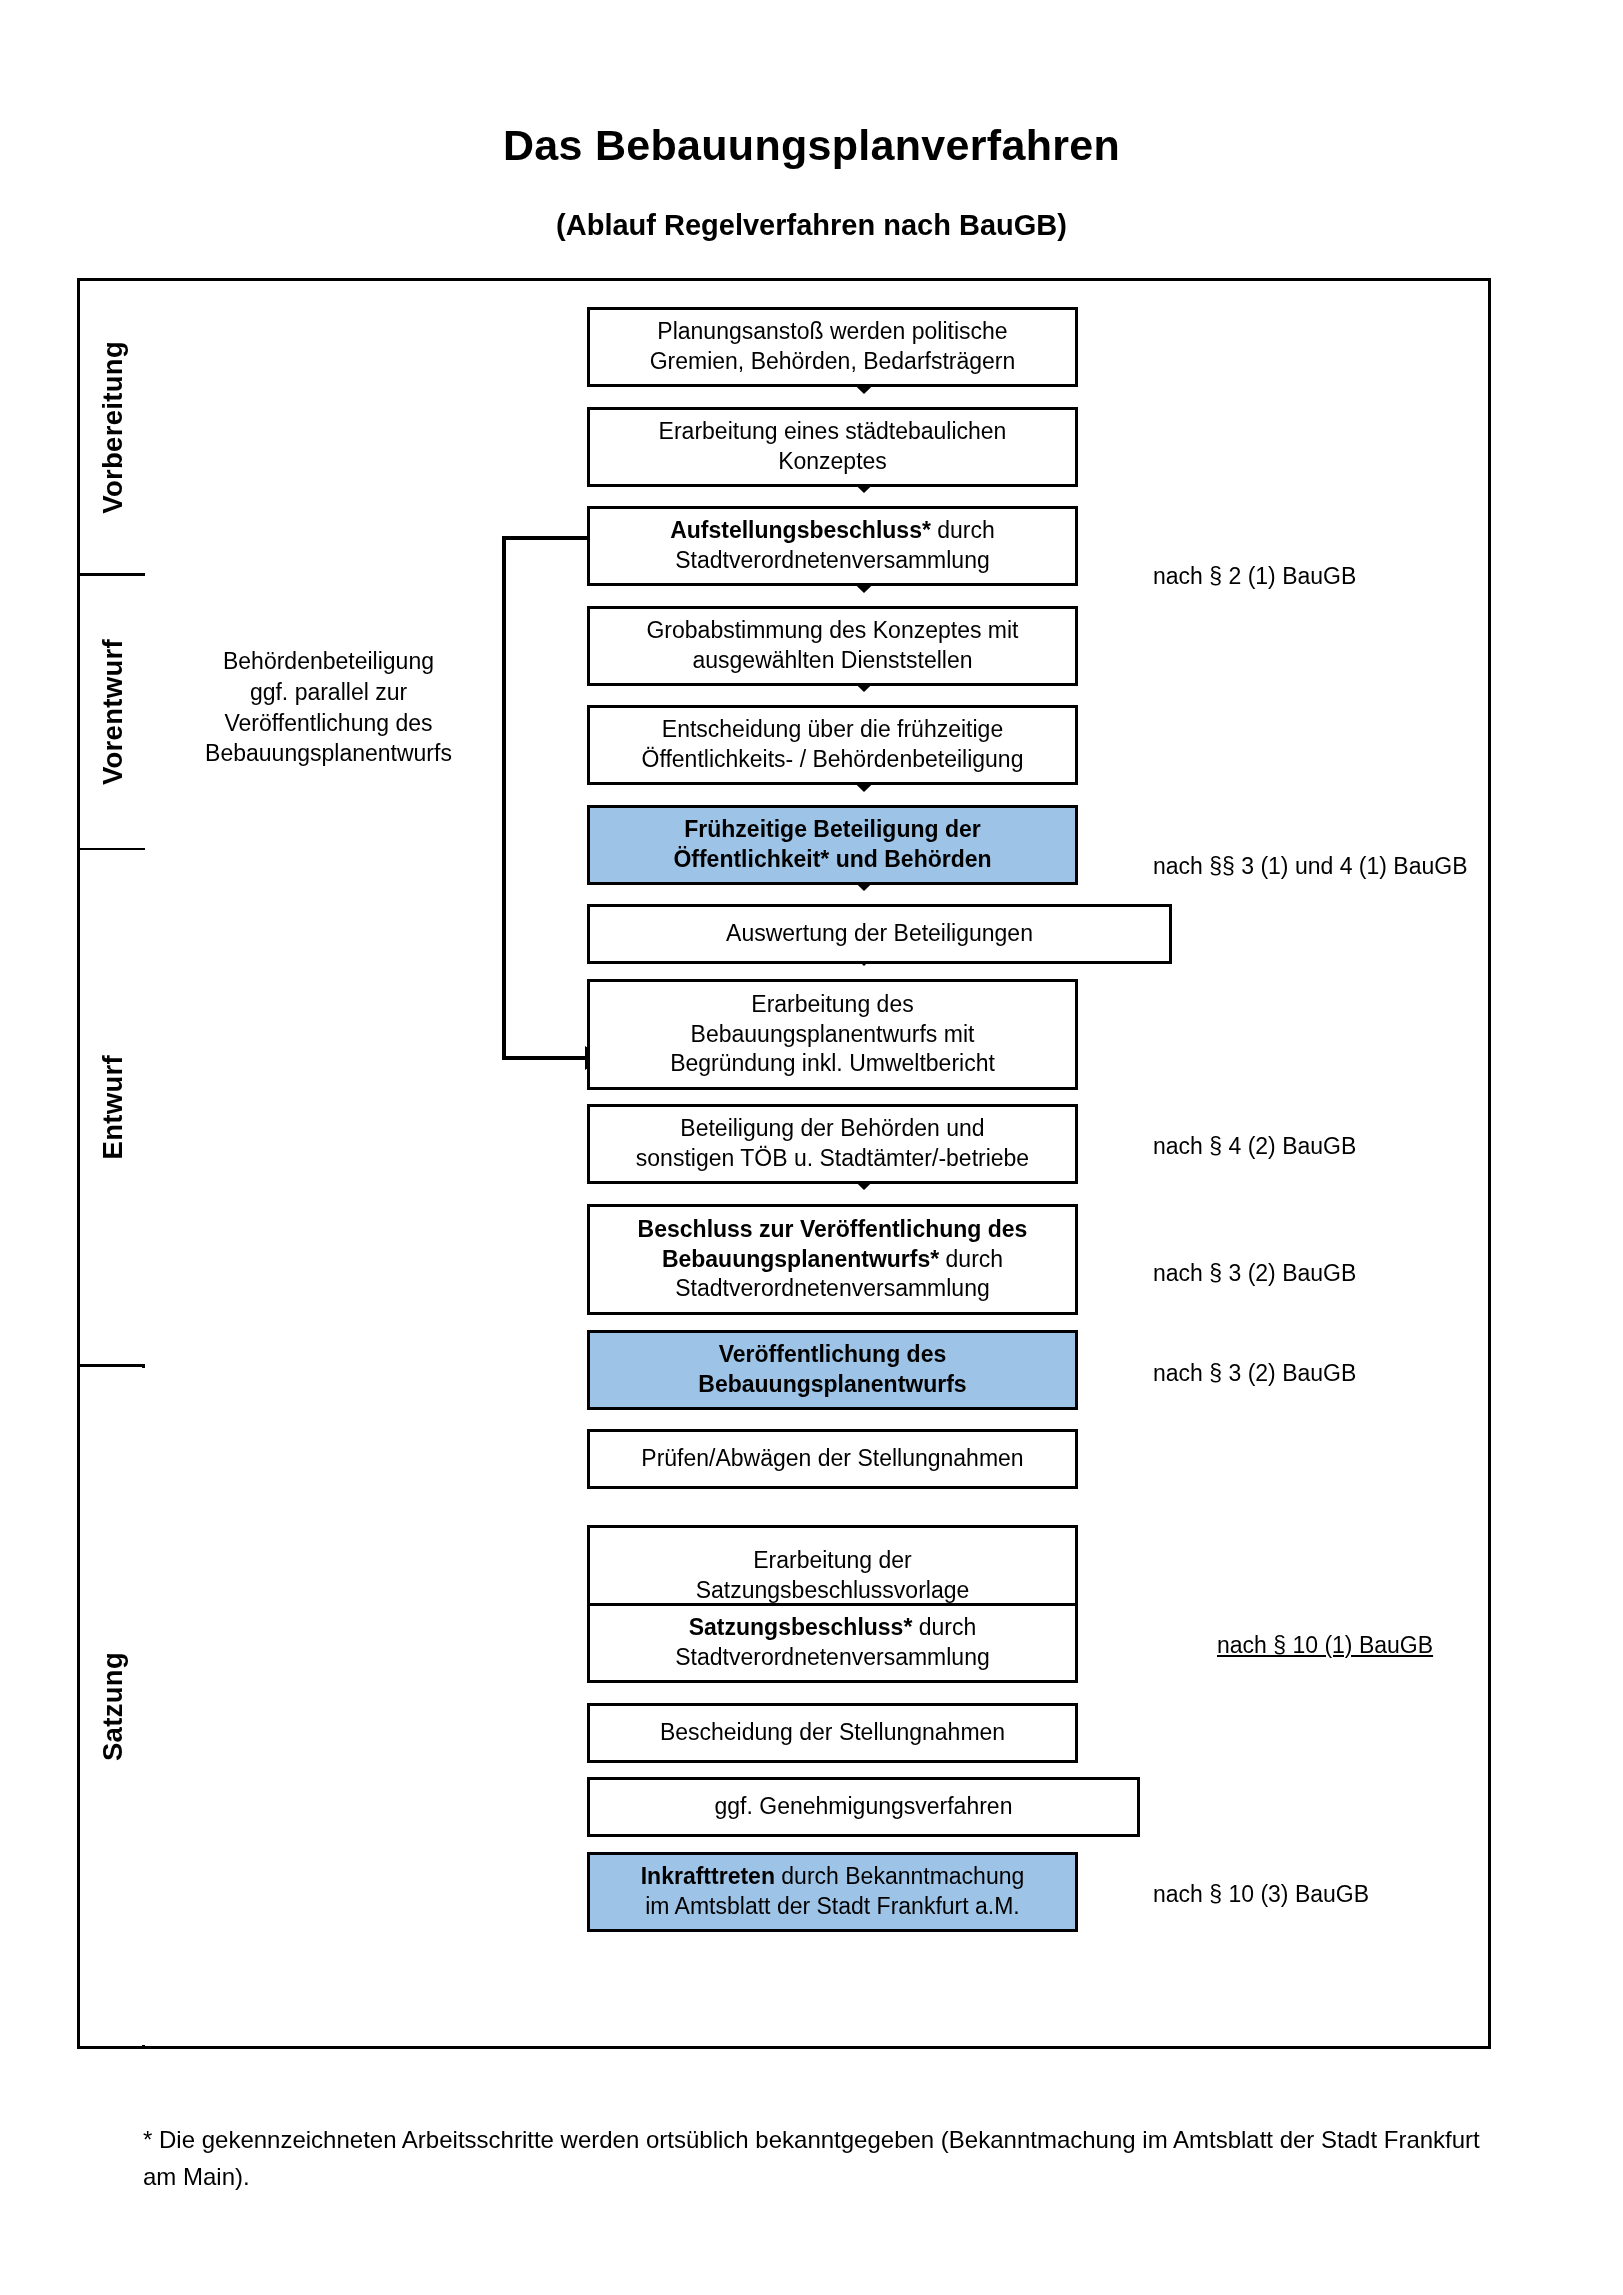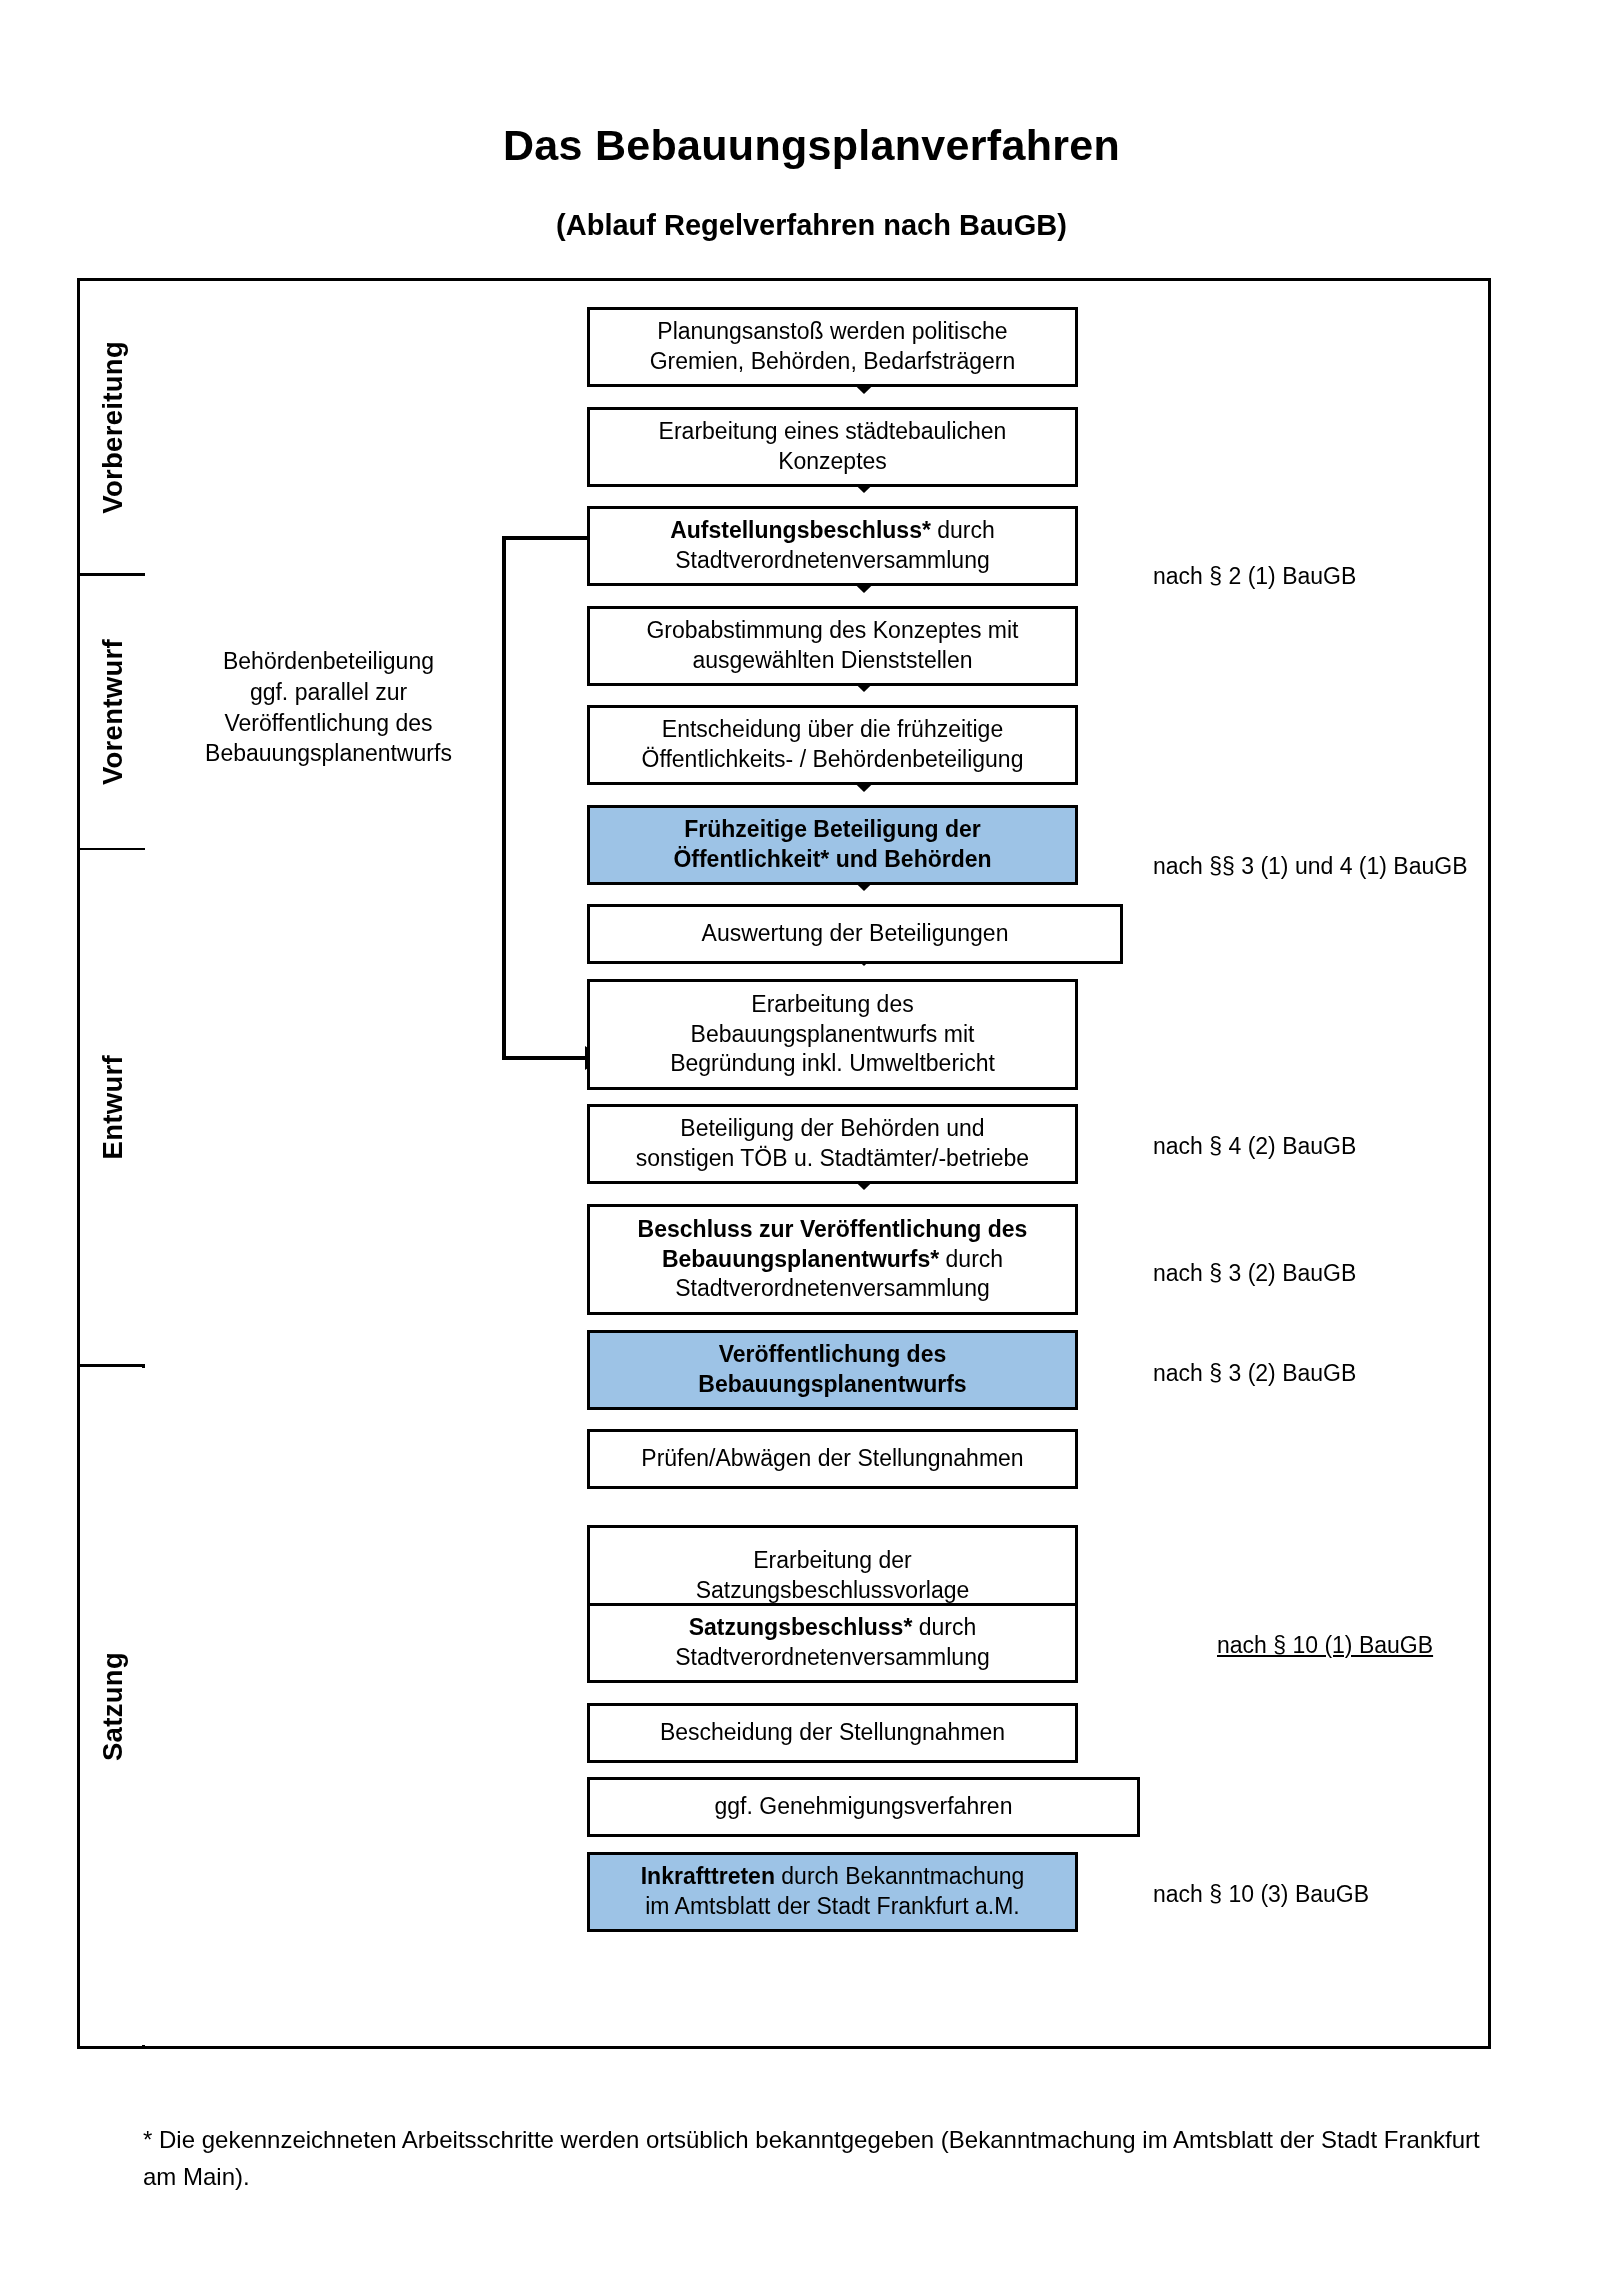--- a/index.html
+++ b/index.html
@@ -177,21 +177,21 @@
         <div>Entscheidung über die frühzeitige</div>
         <div>Öffentlichkeits- / Behördenbeteiligung</div>
       </span>
   </div>
   <div class="fbox blue" style="left:507px;top:524px;width:491px;height:80px;">
     <span class="t">
         <div><b>Frühzeitige Beteiligung der</b></div>
         <div><b>Öffentlichkeit* und Behörden</b></div>
       </span>
   </div>
-  <div class="fbox" style="left:507px;top:623px;width:536px;height:60px;">
+  <div class="fbox" style="left:507px;top:623px;width:585px;height:60px;">
     <span class="t">
         <div>Auswertung der Beteiligungen</div>
       </span>
   </div>
   <div class="fbox" style="left:507px;top:698px;width:491px;height:111px;">
     <span class="t">
         <div>Erarbeitung des</div>
         <div>Bebauungsplanentwurfs mit</div>
         <div>Begründung inkl. Umweltbericht</div>
       </span>

